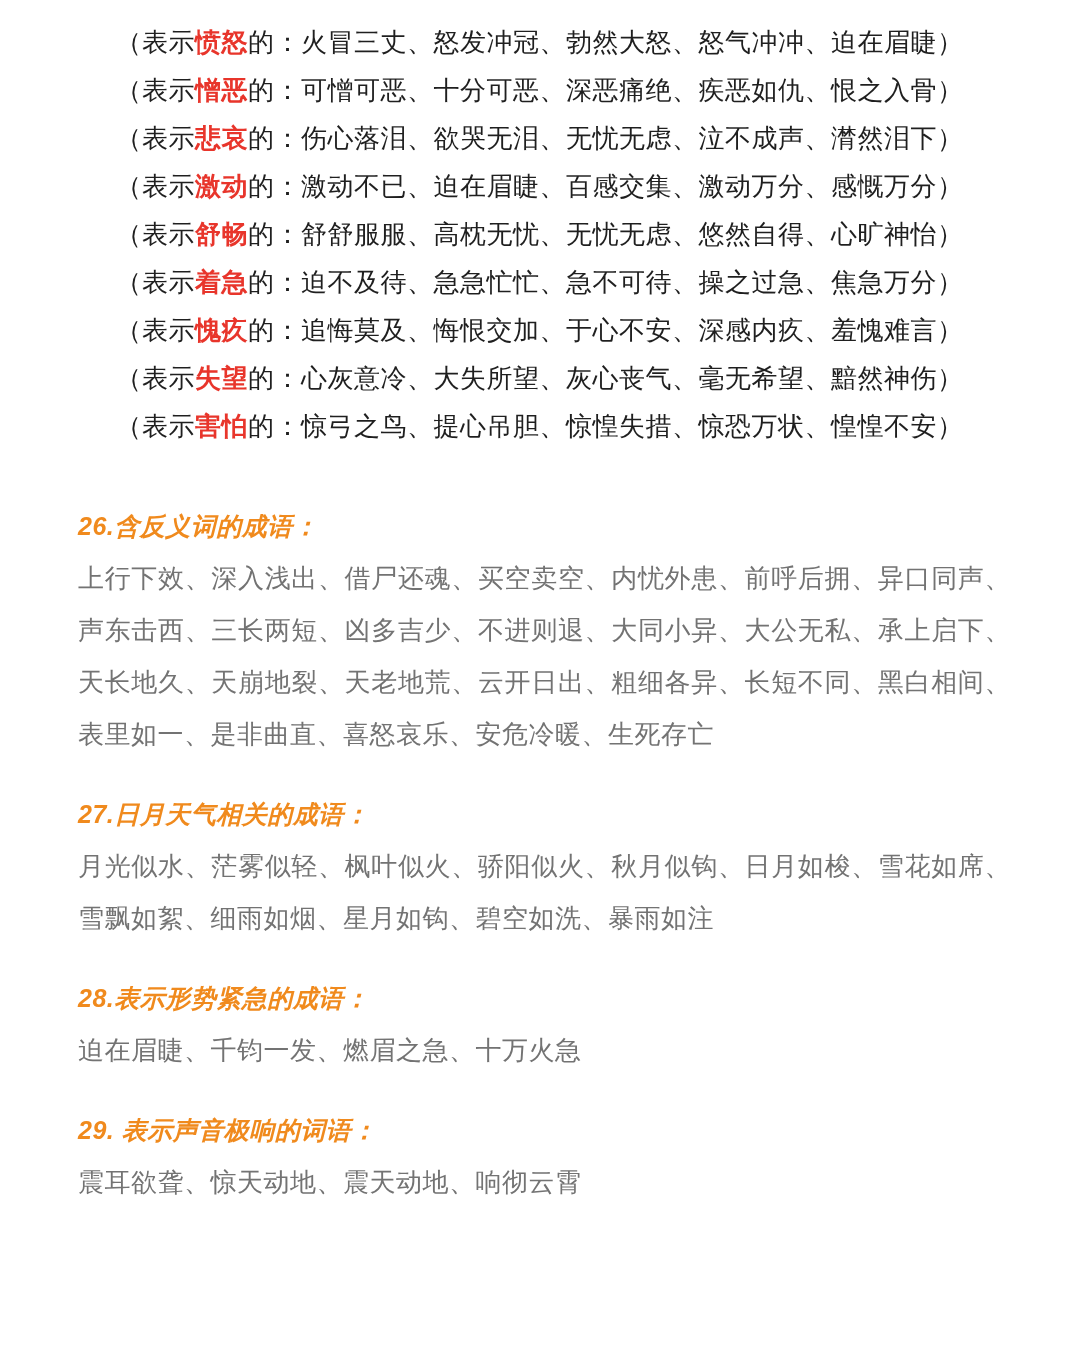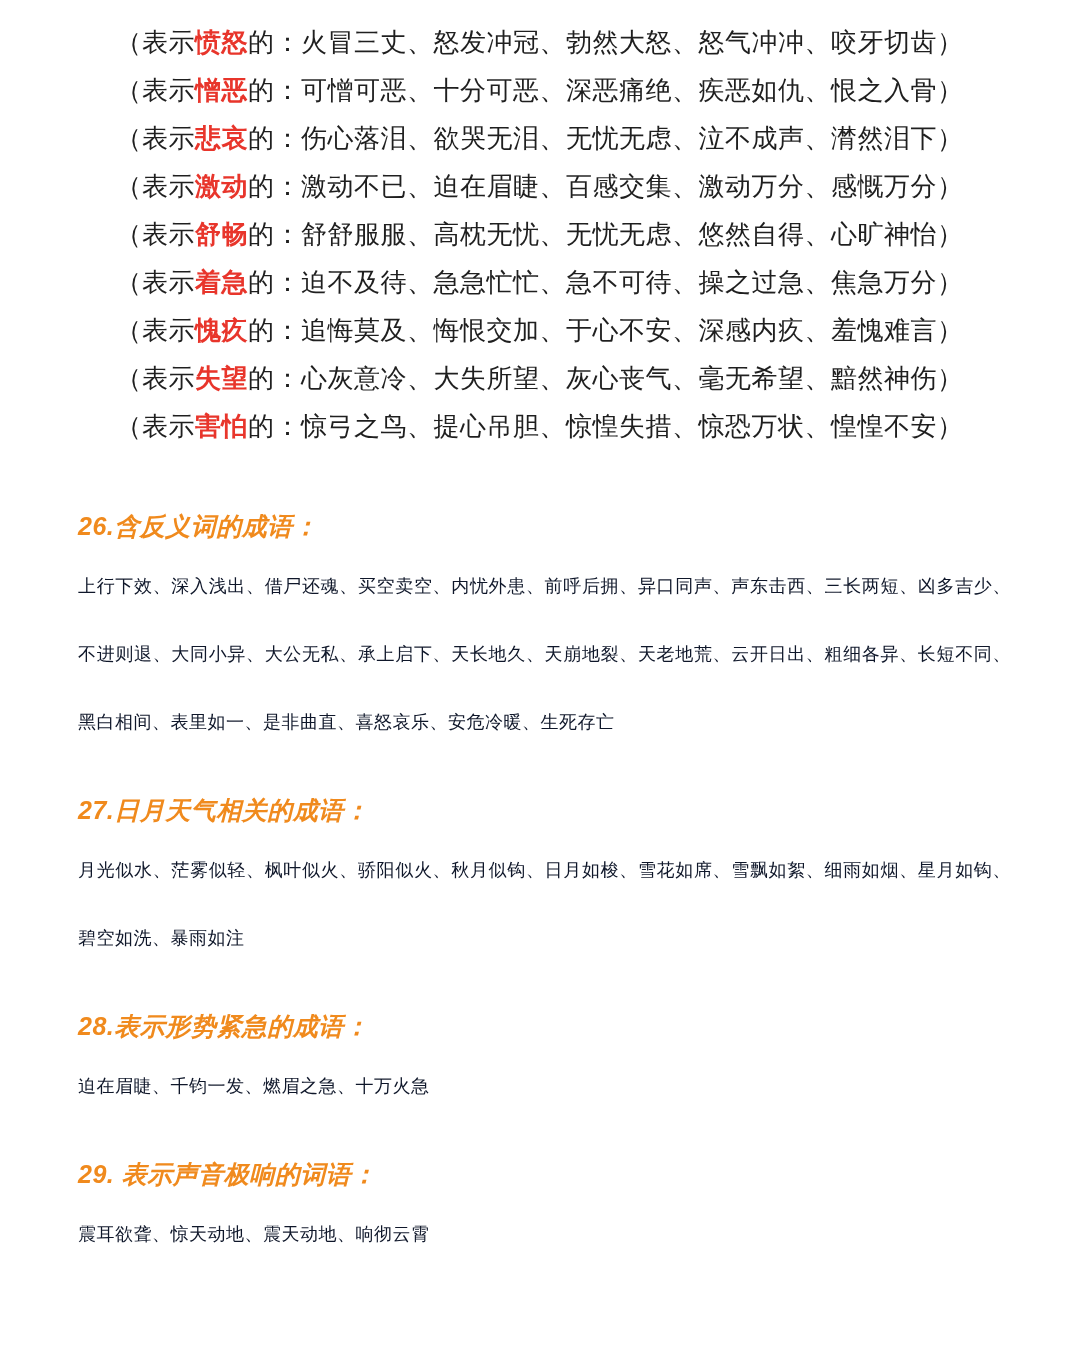--- a/index.html
+++ b/index.html
@@ -58,38 +58,38 @@
   .section-title {
     color: #f08a1d;
     font-weight: 700;
     font-size: 25px;
     line-height: 40px;
     margin: 0 0 6px 18px;
     letter-spacing: 0.5px;
     font-style: italic;
   }
   .section-body {
-    font-size: 18px;
-    line-height: 68px;
-    color: #0f172a;
+    font-size: 26px;
+    line-height: 52px;
+    color: #737373;
     margin: 0 8px 0 18px;
     text-align: justify;
     text-justify: inter-ideograph;
     letter-spacing: 0.5px;
   }
 </style>
 </head>
 <body>
 
 <div class="page">
 
   <div class="emotion-list">
 
     <div class="emotion-line">
-      <span class="lead">（表示</span><span class="kw">愤怒</span><span class="de">的：</span><span class="items">火冒三丈、怒发冲冠、勃然大怒、怒气冲冲、咬牙切齿）</span>
+      <span class="lead">（表示</span><span class="kw">愤怒</span><span class="de">的：</span><span class="items">火冒三丈、怒发冲冠、勃然大怒、怒气冲冲、迫在眉睫）</span>
     </div>
 
     <div class="emotion-line">
       <span class="lead">（表示</span><span class="kw">憎恶</span><span class="de">的：</span><span class="items">可憎可恶、十分可恶、深恶痛绝、疾恶如仇、恨之入骨）</span>
     </div>
 
     <div class="emotion-line">
       <span class="lead">（表示</span><span class="kw">悲哀</span><span class="de">的：</span><span class="items">伤心落泪、欲哭无泪、无忧无虑、泣不成声、潸然泪下）</span>
     </div>
 

